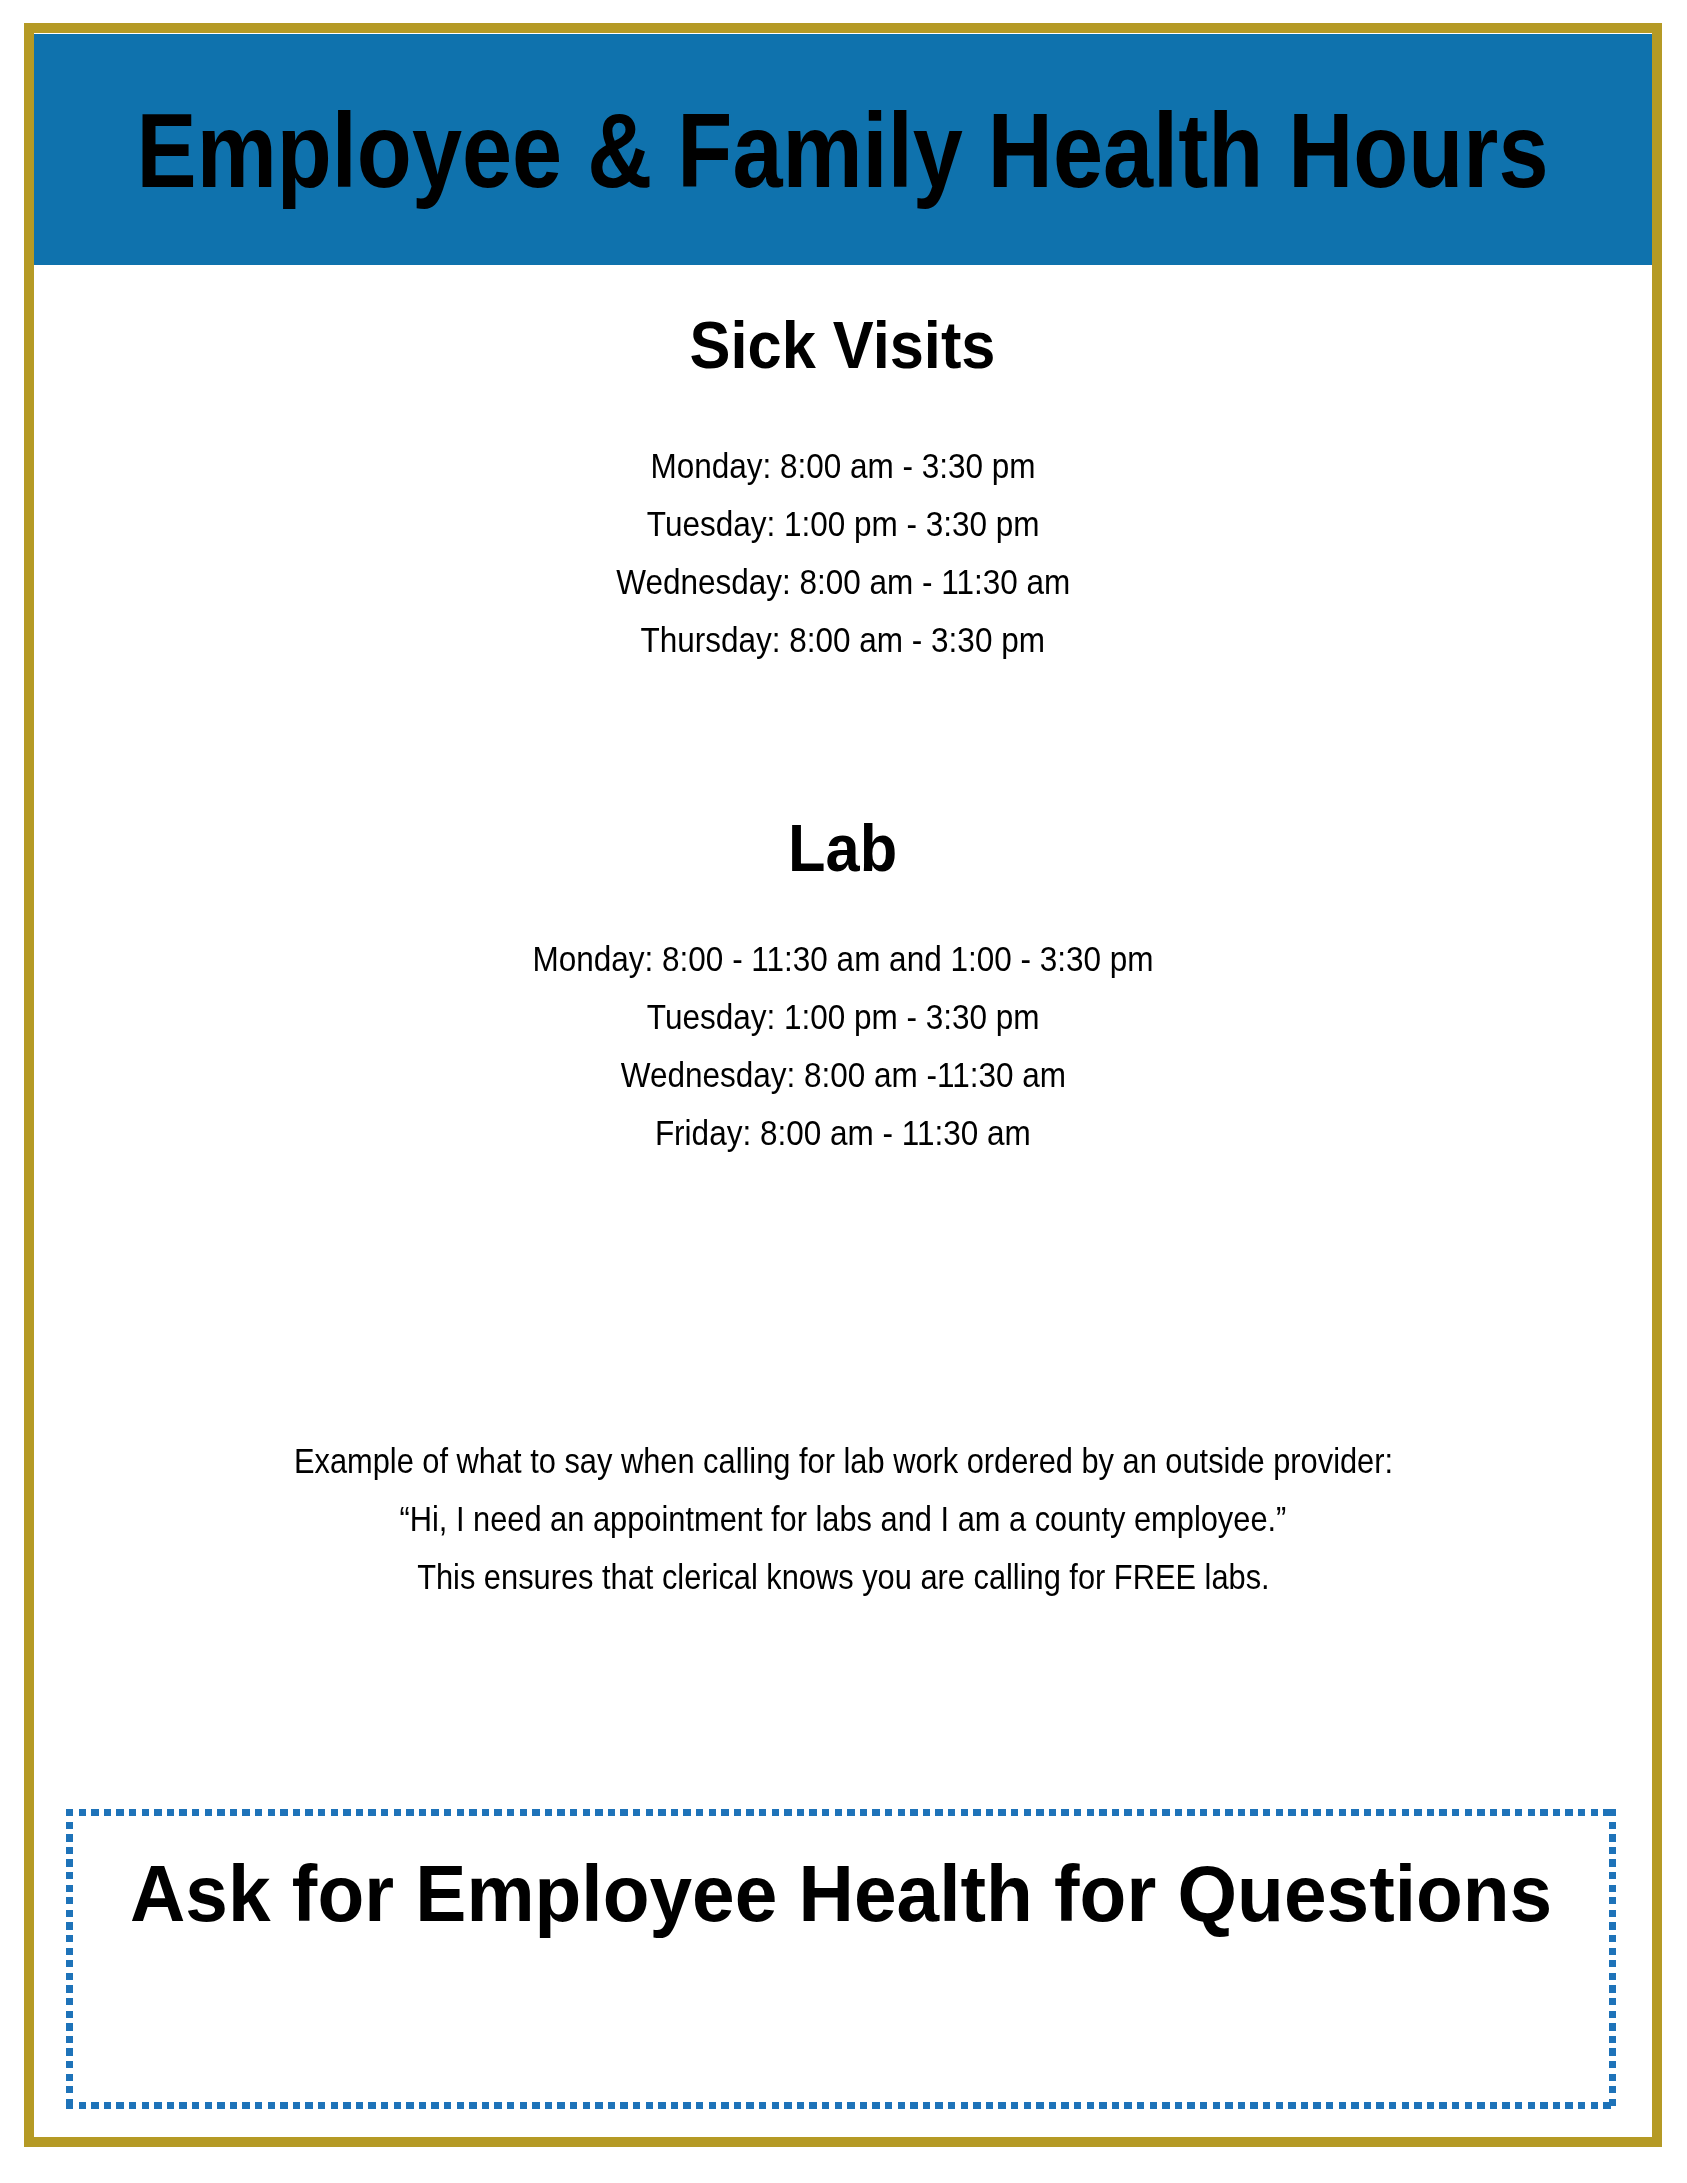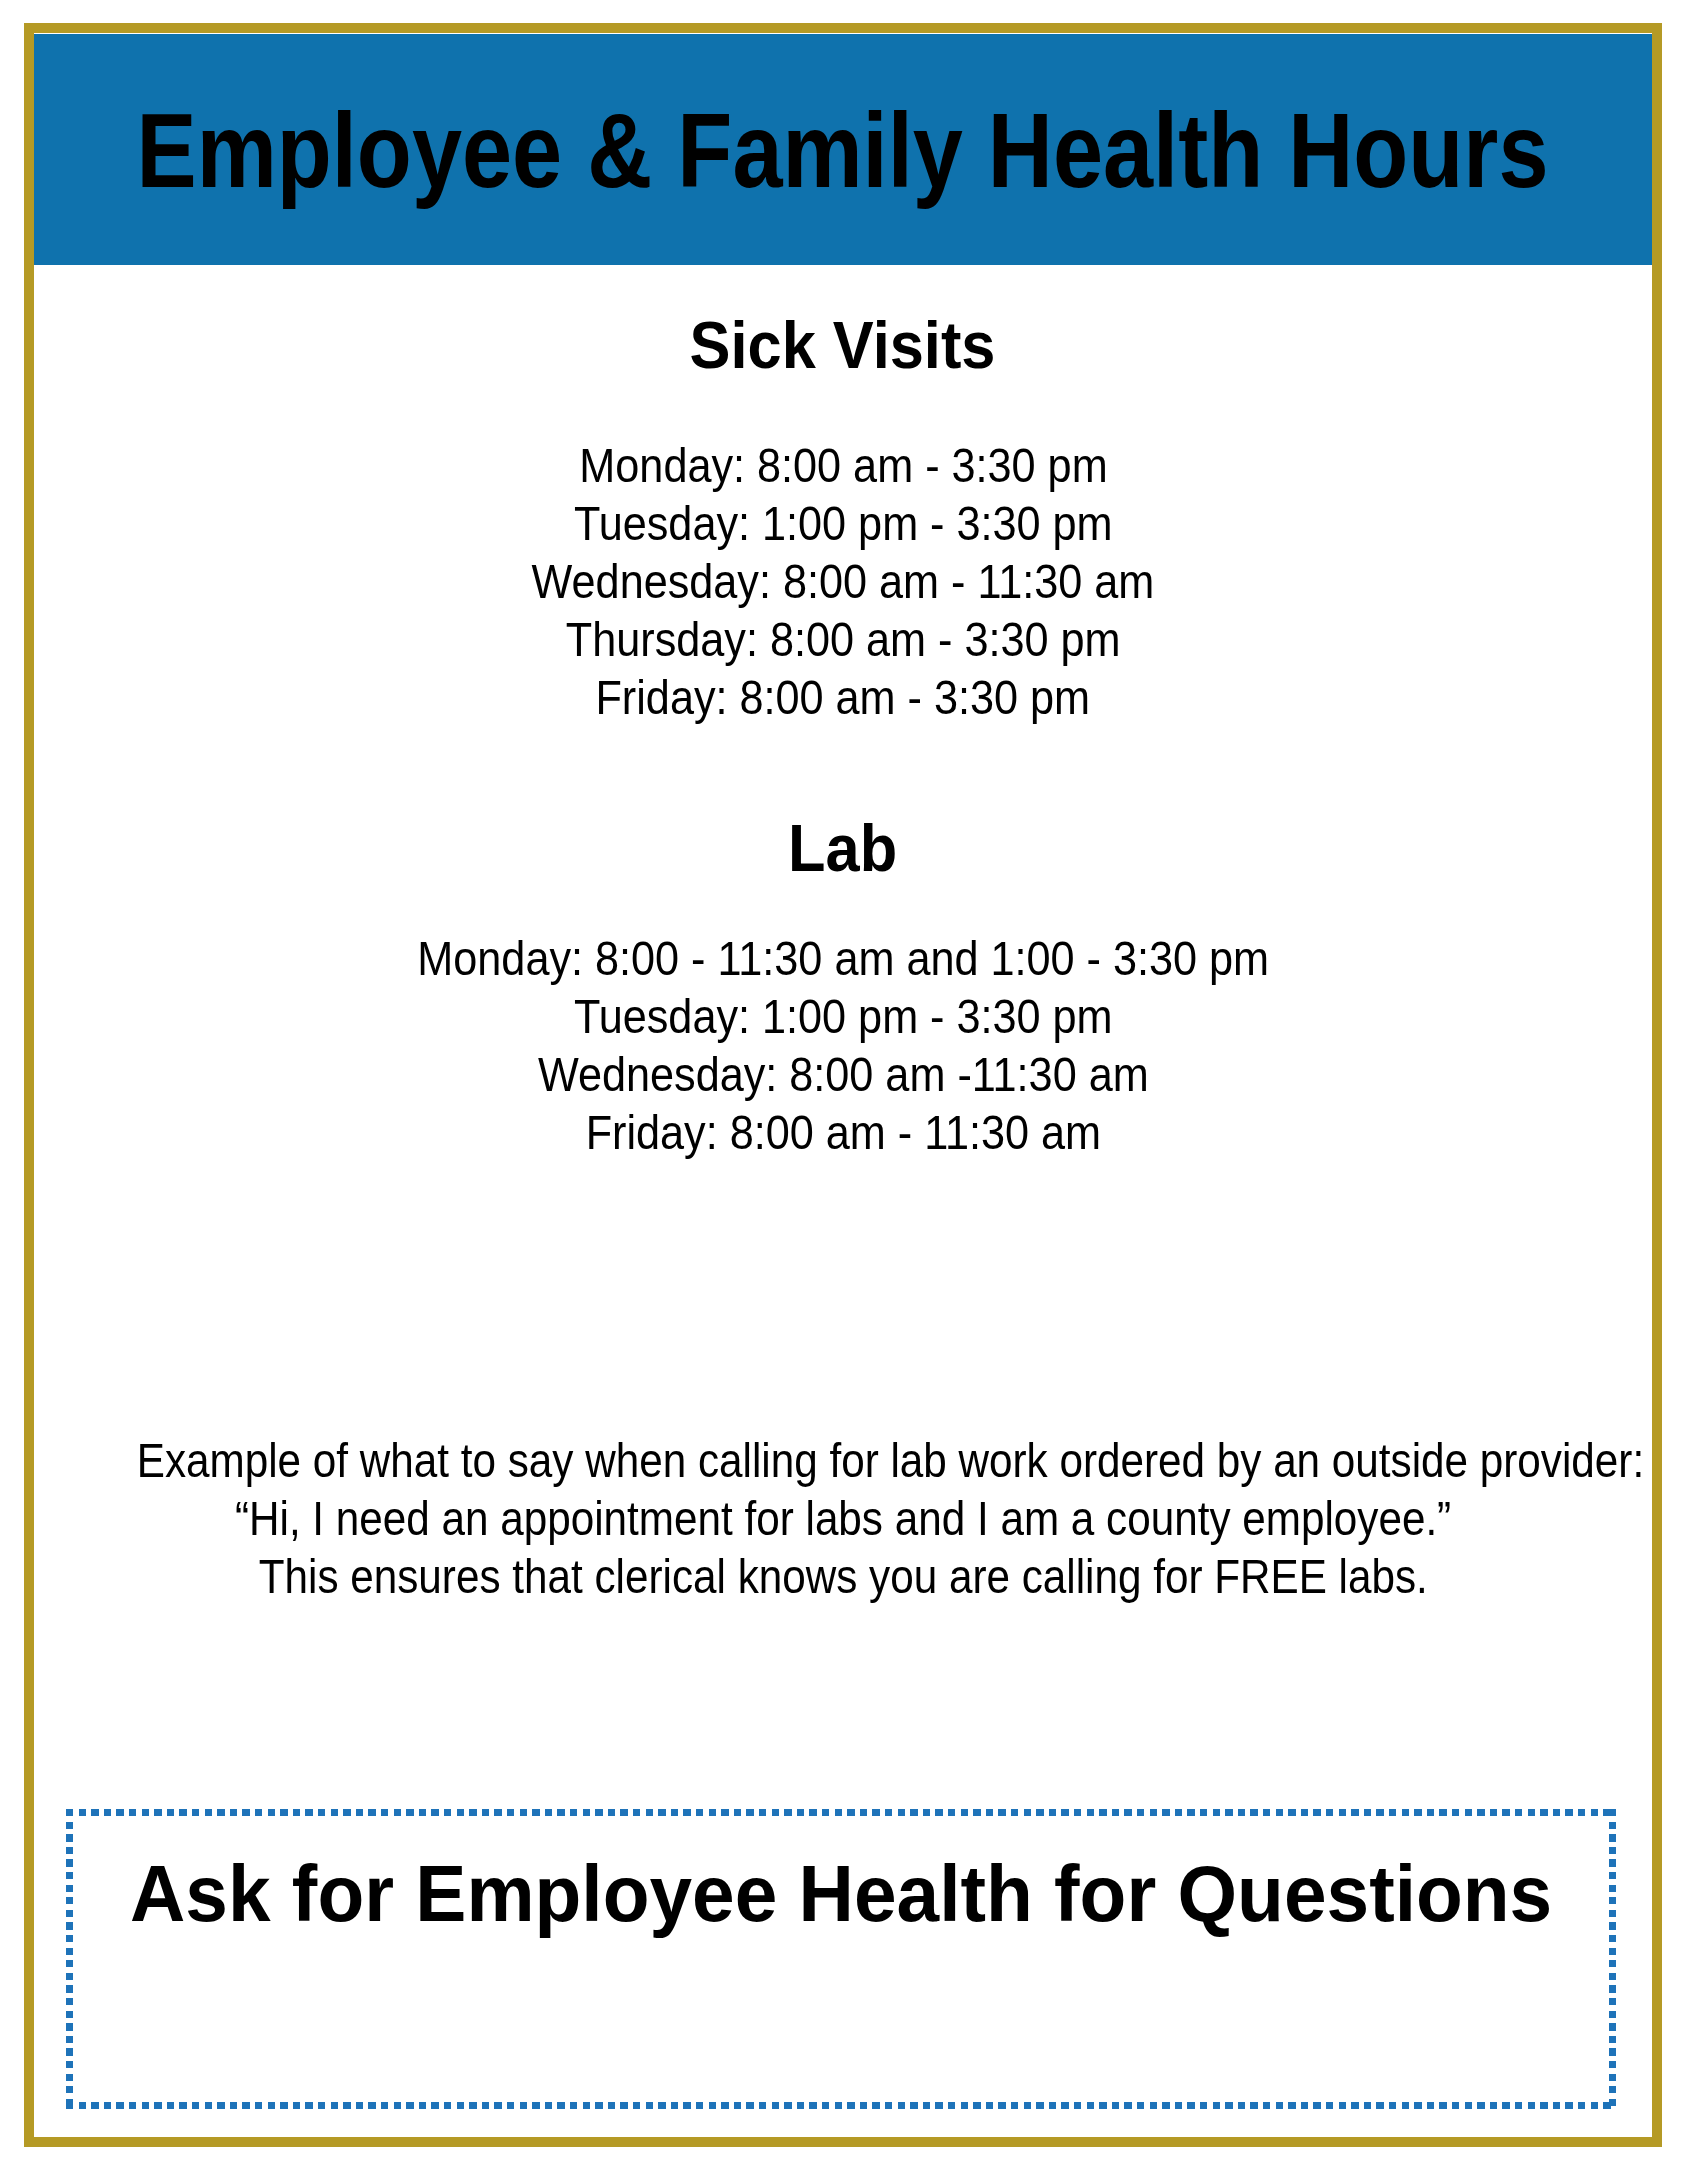--- a/index.html
+++ b/index.html
@@ -30,21 +30,21 @@
     font-weight:bold;font-size:106px;line-height:1;
     transform:scaleX(0.85);transform-origin:50% 50%;
     color:var(--text-black);
   }
   .center-band{position:absolute;left:34px;width:1618px;text-align:center;}
   h2.section-heading{
     font-size:66px;line-height:73px;font-weight:bold;
   }
   .h-scale{display:inline-block;white-space:nowrap;transform:scaleX(0.93);transform-origin:50% 50%;}
   .sched-line,.note-line{
-    height:58px;line-height:58px;font-size:48px;font-weight:normal;text-align:center;
+    height:58px;line-height:58px;font-size:35px;font-weight:normal;text-align:center;
   }
   .b-scale{display:inline-block;white-space:nowrap;transform:scaleX(0.9);transform-origin:50% 50%;}
   .n-scale{display:inline-block;white-space:nowrap;transform:scaleX(0.88);transform-origin:50% 50%;}
   .heading-sick{top:309px;}
   .list-sick{top:437px;}
   .heading-lab{top:812px;}
   .list-lab{top:930px;}
   .example-note{top:1432px;}
   .call-box{
     position:absolute;left:66px;top:1809px;width:1550px;height:300px;
@@ -69,21 +69,20 @@
   <h1><span class="title-text">Employee &amp; Family Health Hours</span></h1>
 </header>
 
 <section>
   <h2 class="center-band section-heading heading-sick"><span class="h-scale">Sick Visits</span></h2>
   <div class="center-band list-sick">
     <div class="sched-line"><span class="b-scale">Monday: 8:00 am - 3:30 pm</span></div>
     <div class="sched-line"><span class="b-scale">Tuesday: 1:00 pm - 3:30 pm</span></div>
     <div class="sched-line"><span class="b-scale">Wednesday: 8:00 am - 11:30 am</span></div>
     <div class="sched-line"><span class="b-scale">Thursday: 8:00 am - 3:30 pm</span></div>
-    <div class="sched-line"><span class="b-scale">Friday: 8:00 am - 3:30 pm</span></div>
   </div>
 </section>
 
 <section>
   <h2 class="center-band section-heading heading-lab"><span class="h-scale">Lab</span></h2>
   <div class="center-band list-lab">
     <div class="sched-line"><span class="b-scale">Monday: 8:00 - 11:30 am and 1:00 - 3:30 pm</span></div>
     <div class="sched-line"><span class="b-scale">Tuesday: 1:00 pm - 3:30 pm</span></div>
     <div class="sched-line"><span class="b-scale">Wednesday: 8:00 am -11:30 am</span></div>
     <div class="sched-line"><span class="b-scale">Friday: 8:00 am - 11:30 am</span></div>

